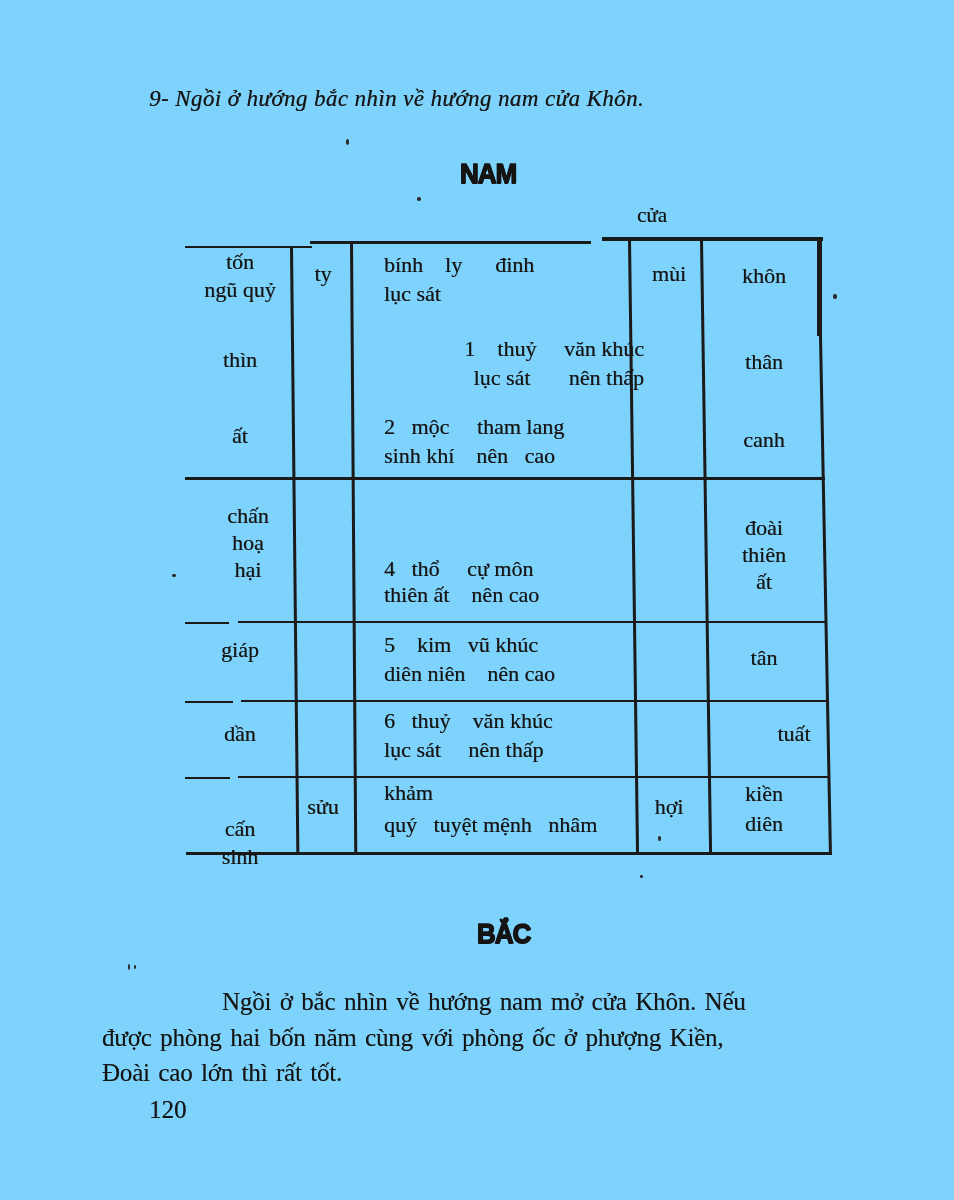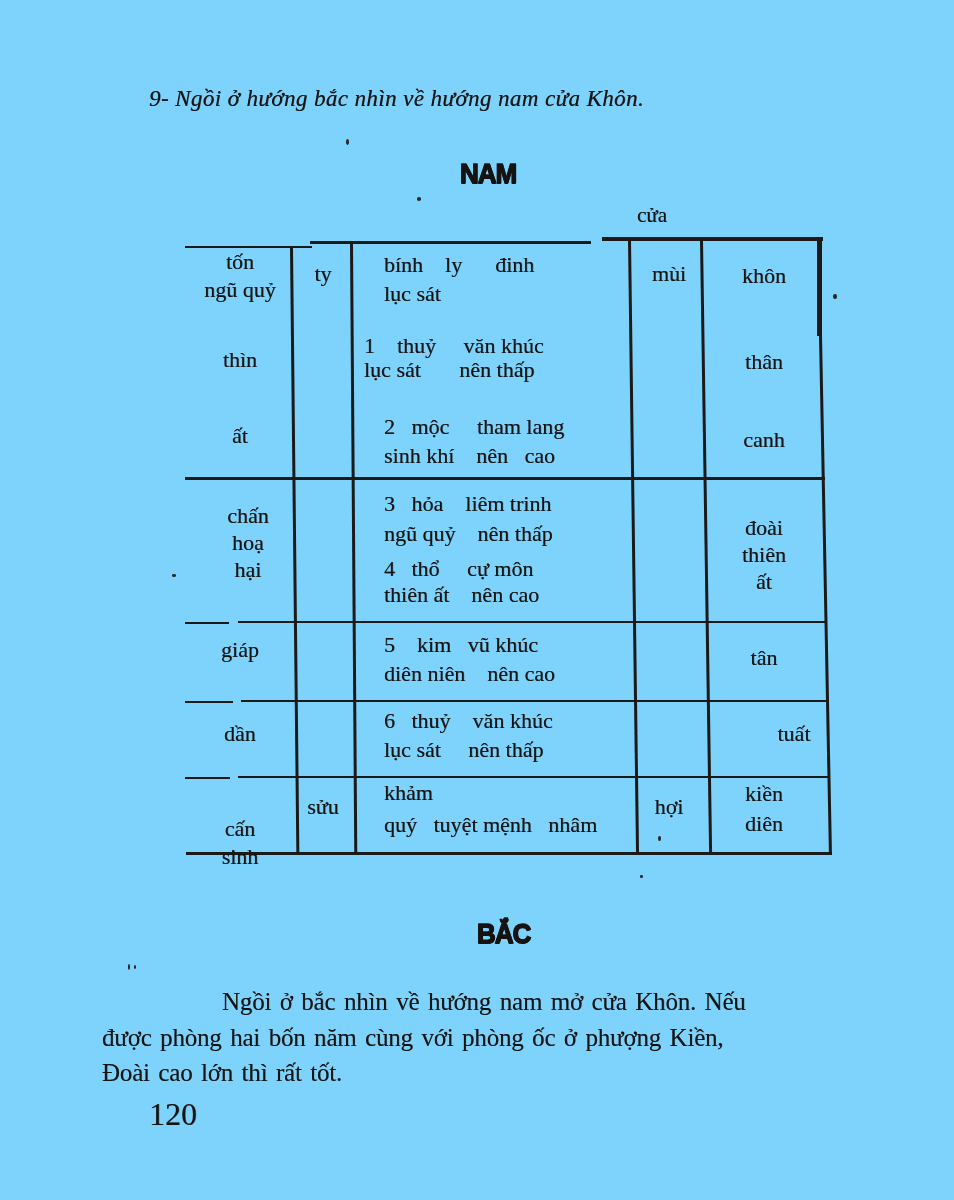--- a/index.html
+++ b/index.html
@@ -51,21 +51,21 @@
     position:absolute;
     font-size:25px;
     font-weight:normal;
     letter-spacing:-0.2px;
     word-spacing:2.5px;
     white-space:nowrap;
     text-shadow:0.3px 0.25px 0 rgba(21,20,19,0.45);
   }
   .pagenum{
     position:absolute;
-    font-size:32px;
+    font-size:25px;
     white-space:nowrap;
     text-shadow:0.4px 0.3px 0 rgba(21,20,19,0.5);
   }
 </style>
 </head>
 <body>
 
 <div class="page">
 
   <div class="title" style="left:149px;top:86px;">9- Ngồi ở hướng bắc nhìn về hướng nam cửa Khôn.</div>
@@ -95,34 +95,32 @@
 
   <div class="tcell ctr" style="left:186px;top:248px;width:108px;">tốn
 ngũ quỷ</div>
   <div class="tcell ctr" style="left:294px;top:260px;width:58px;">ty</div>
   <div class="tcell" style="left:384px;top:250px;width:260px;line-height:29px;">bính    ly      đinh
 lục sát</div>
   <div class="tcell ctr" style="left:633px;top:260px;width:72px;">mùi</div>
   <div class="tcell ctr" style="left:709px;top:262px;width:110px;">khôn</div>
 
   <div class="tcell ctr" style="left:186px;top:346px;width:108px;">thìn</div>
-  <div class="tcell" style="left:364px;top:334px;width:260px;line-height:24px;">1    thuỷ     văn khúc
+  <div class="tcell" style="left:384px;top:334px;width:260px;line-height:29px;text-align:right;">1    thuỷ     văn khúc
 lục sát       nên thấp</div>
   <div class="tcell ctr" style="left:709px;top:348px;width:110px;">thân</div>
 
   <div class="tcell ctr" style="left:186px;top:422px;width:108px;">ất</div>
   <div class="tcell" style="left:384px;top:412px;width:260px;line-height:29px;">2   mộc     tham lang
 sinh khí    nên   cao</div>
   <div class="tcell ctr" style="left:709px;top:426px;width:110px;">canh</div>
 
   <div class="tcell ctr" style="left:194px;top:502px;width:108px;line-height:27px;">chấn
 hoạ
 hại</div>
-  <div class="tcell" style="left:384px;top:489px;width:260px;line-height:30px;">3   hỏa    liêm trinh
-ngũ quỷ    nên thấp</div>
   <div class="tcell" style="left:384px;top:556px;width:260px;line-height:26px;">4   thổ     cự môn
 thiên ất    nên cao</div>
   <div class="tcell ctr" style="left:709px;top:514px;width:110px;line-height:27px;">đoài
 thiên
 ất</div>
 
   <div class="tcell ctr" style="left:186px;top:636px;width:108px;">giáp</div>
   <div class="tcell" style="left:384px;top:630px;width:260px;line-height:29px;">5    kim   vũ khúc
 diên niên    nên cao</div>
   <div class="tcell ctr" style="left:709px;top:644px;width:110px;">tân</div>

